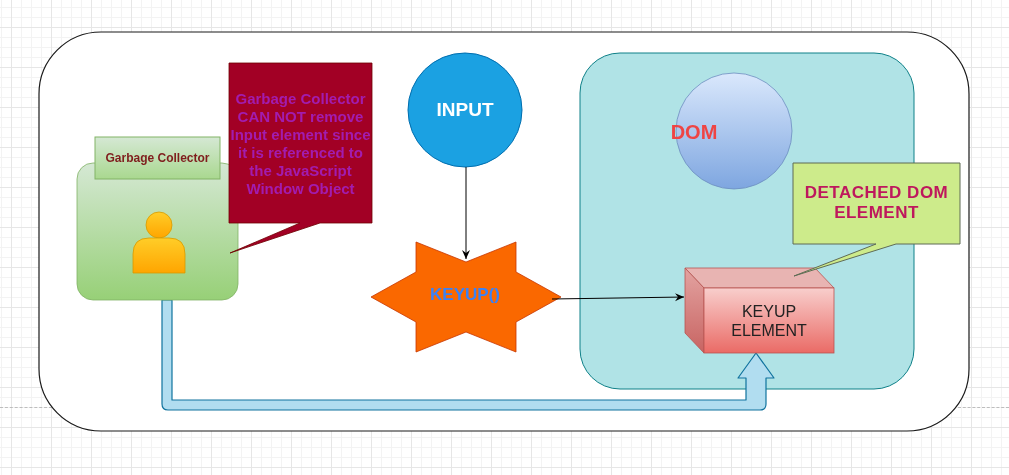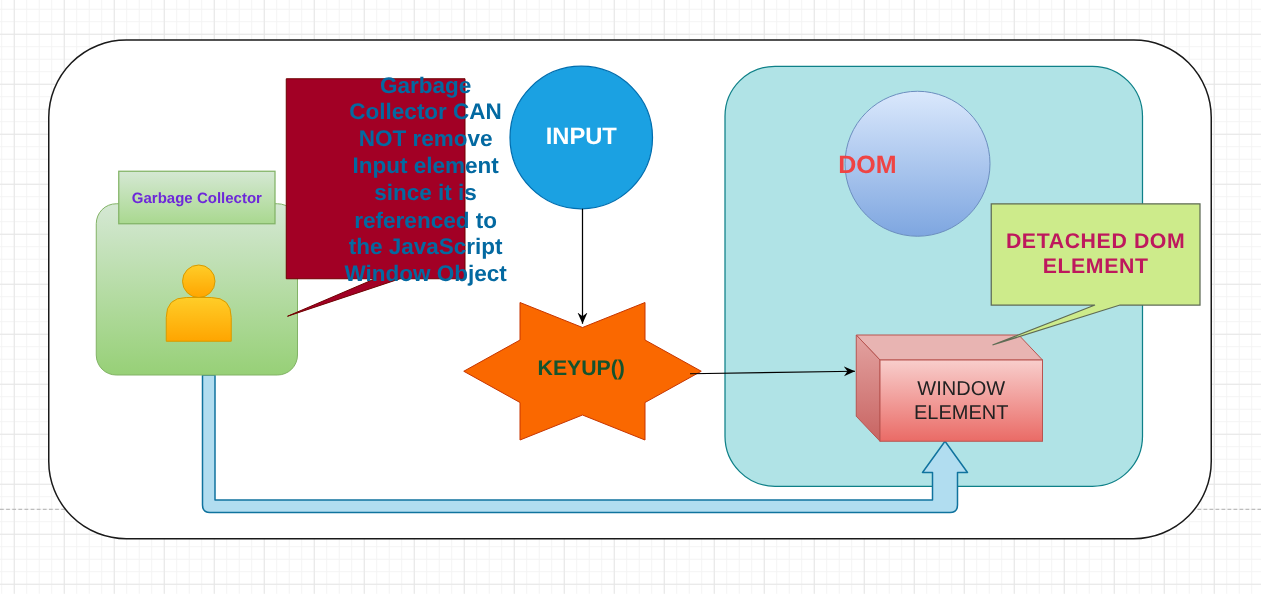--- a/index.html
+++ b/index.html
@@ -89,25 +89,25 @@
     <polygon points="685,268 815,268 834,288 704,288" fill="#e8b4b2" stroke="#b85450" stroke-width="0.8"></polygon>
     <polygon points="685,268 704,288 704,353 685,333" fill="url(#inputSideGrad)" stroke="#b85450" stroke-width="0.8"></polygon>
     <rect x="704" y="288" width="130" height="65" fill="url(#inputGrad)" stroke="#b85450" stroke-width="0.8"></rect>
   </g>
 
   <g>
     <path d="M793,163 L960,163 L960,244 L896,244 L794,276 L876,244 L793,244 Z" fill="#cdeb8b" stroke="#5f6b55" stroke-width="1"></path>
   </g>
 </svg>
 
-<div class="txt" style="left:100px; top:139px; width:115px; height:38px; font-size:12px; color:#6d28d9;">Garbage Collector</div>
+<div class="txt" style="left:100px; top:139px; width:115px; height:38px; font-size:12px; color:#7f1d1d;">Garbage Collector</div>
 
-<div class="txt" style="left:229px; top:66px; width:143px; height:156px; font-size:18px; color:#0369a1;margin-left:40px;">Garbage Collector CAN NOT remove Input element since it is referenced to the JavaScript Window Object</div>
+<div class="txt" style="left:229px; top:66px; width:143px; height:156px; font-size:15px; color:#a21caf;">Garbage Collector CAN NOT remove Input element since it is referenced to the JavaScript Window Object</div>
 
 <div class="txt" style="left:408px; top:94px; width:114px; height:32px; font-size:19px; color:#ffffff;">INPUT</div>
 
-<div class="txt" style="left:400px; top:280px; width:130px; height:30px; font-size:17px; color:#14532d;">KEYUP()</div>
+<div class="txt" style="left:400px; top:280px; width:130px; height:30px; font-size:17px; color:#3b82f6;">KEYUP()</div>
 
 <div class="txt" style="left:650px; top:116px; width:88px; height:32px; font-size:20px; color:#ef4444;">DOM</div>
 
 <div class="txt" style="left:800px; top:168px; width:153px; height:70px; font-size:17px; color:#be185d; letter-spacing:0.5px;">DETACHED DOM ELEMENT</div>
 
-<div class="txt" style="left:714px; top:293px; width:110px; height:56px; font-size:16px; font-weight:normal; color:#222;">WINDOW ELEMENT</div>
+<div class="txt" style="left:714px; top:293px; width:110px; height:56px; font-size:16px; font-weight:normal; color:#222;">KEYUP ELEMENT</div>
 
 </body></html>

